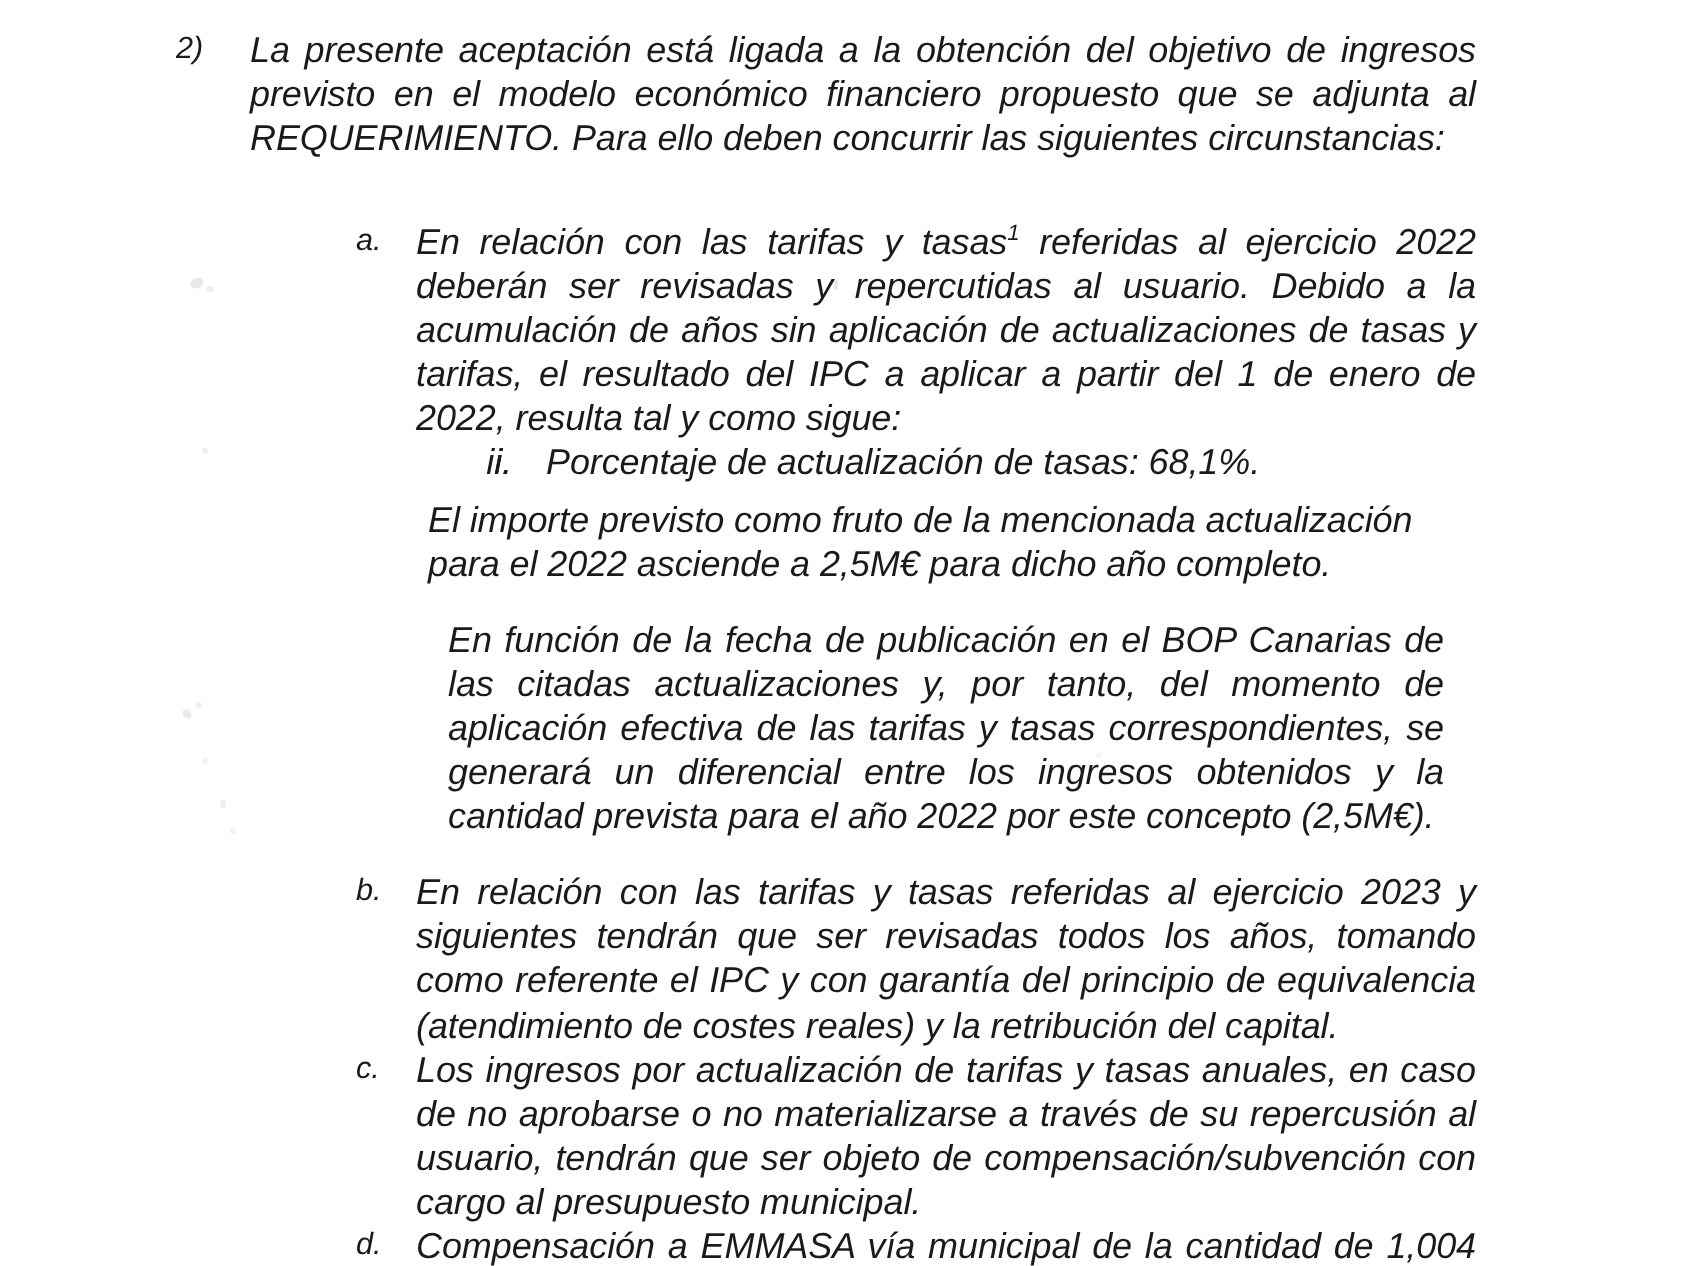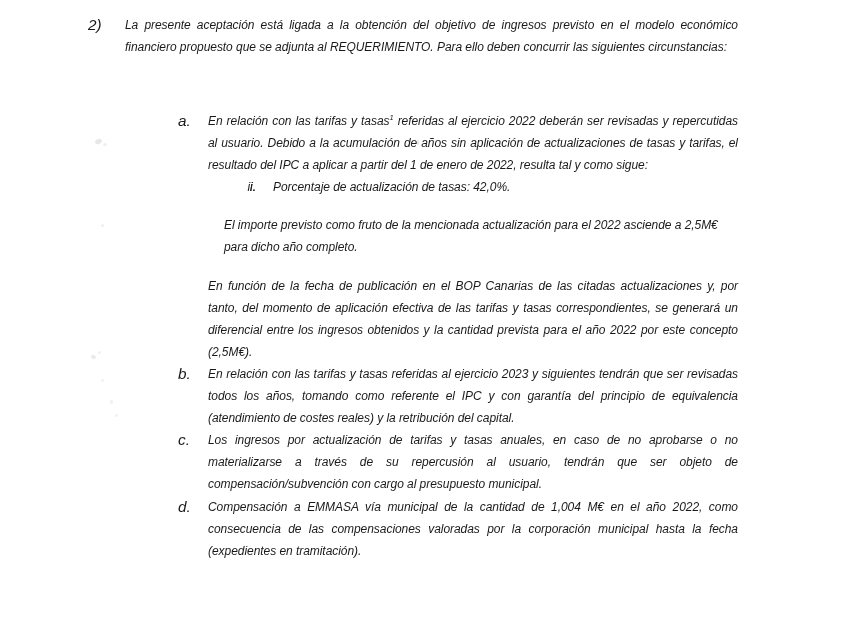--- a/index.html
+++ b/index.html
@@ -19,21 +19,21 @@
 
   .page {
     position: absolute;
     inset: 0;
     background: #ffffff;
   }
 
   
   .doc-text {
     font-style: italic;
-    font-size: 12px;
+    font-size: 18px;
     line-height: 22.1px;
     letter-spacing: -0.05px;
     text-align: justify;
     text-justify: inter-word;
     -webkit-font-smoothing: antialiased;
   }
 
   
   .clause {
     position: absolute;
@@ -163,27 +163,27 @@
       <div class="item-body">
 
         <p class="doc-text" style="margin:0;"><span class="u">En relación con las tarifas y tasas</span><sup class="u">1</sup><span class="u"> referidas al ejercicio 2022</span><span> deberán ser revisadas y repercutidas al usuario.  Debido a la acumulación de años sin aplicación de actualizaciones de tasas y tarifas, el resultado del IPC a aplicar a partir del 1 de enero de 2022, resulta tal y como sigue:</span></p>
 
         <ul class="roman-list">
           <li class="roman-item doc-text">
             <span class="roman-marker">i.</span>
           </li>
           <li class="roman-item doc-text">
             <span class="roman-marker">ii.</span>
-            <span>Porcentaje de actualización de tasas: 42,0%.</span>
+            <span>Porcentaje de actualización de tasas: 68,1%.</span>
           </li>
         </ul>
 
-        <p class="doc-text ragged" style="margin:16px;">El importe previsto como fruto de la mencionada actualización para el 2022 asciende a 2,5M€ para dicho año completo.</p>
-
-        <p class="doc-text" style="margin:0;">En función de la fecha de publicación en el BOP Canarias de las citadas actualizaciones y, por tanto, del momento de aplicación efectiva de las tarifas y tasas correspondientes, se generará un diferencial entre los ingresos obtenidos y la cantidad prevista para el año 2022 por este concepto (2,5M€).</p>
+        <p class="doc-text ragged" style="margin:6px;">El importe previsto como fruto de la mencionada actualización para el 2022 asciende a 2,5M€ para dicho año completo.</p>
+
+        <p class="doc-text" style="margin:16px;">En función de la fecha de publicación en el BOP Canarias de las citadas actualizaciones y, por tanto, del momento de aplicación efectiva de las tarifas y tasas correspondientes, se generará un diferencial entre los ingresos obtenidos y la cantidad prevista para el año 2022 por este concepto (2,5M€).</p>
       </div>
     </div>
 
     <div class="item">
       <span class="item-marker">b.</span>
       <div class="item-body doc-text"><span class="u">En relación con las tarifas y tasas referidas al ejercicio 2023 y siguientes tendrán que </span><span>ser revisadas todos los años, tomando como referente el IPC y con garantía del principio de equivalencia (atendimiento de costes reales) y la retribución del capital.</span></div>
     </div>
 
     <div class="item">
       <span class="item-marker">c.</span>

